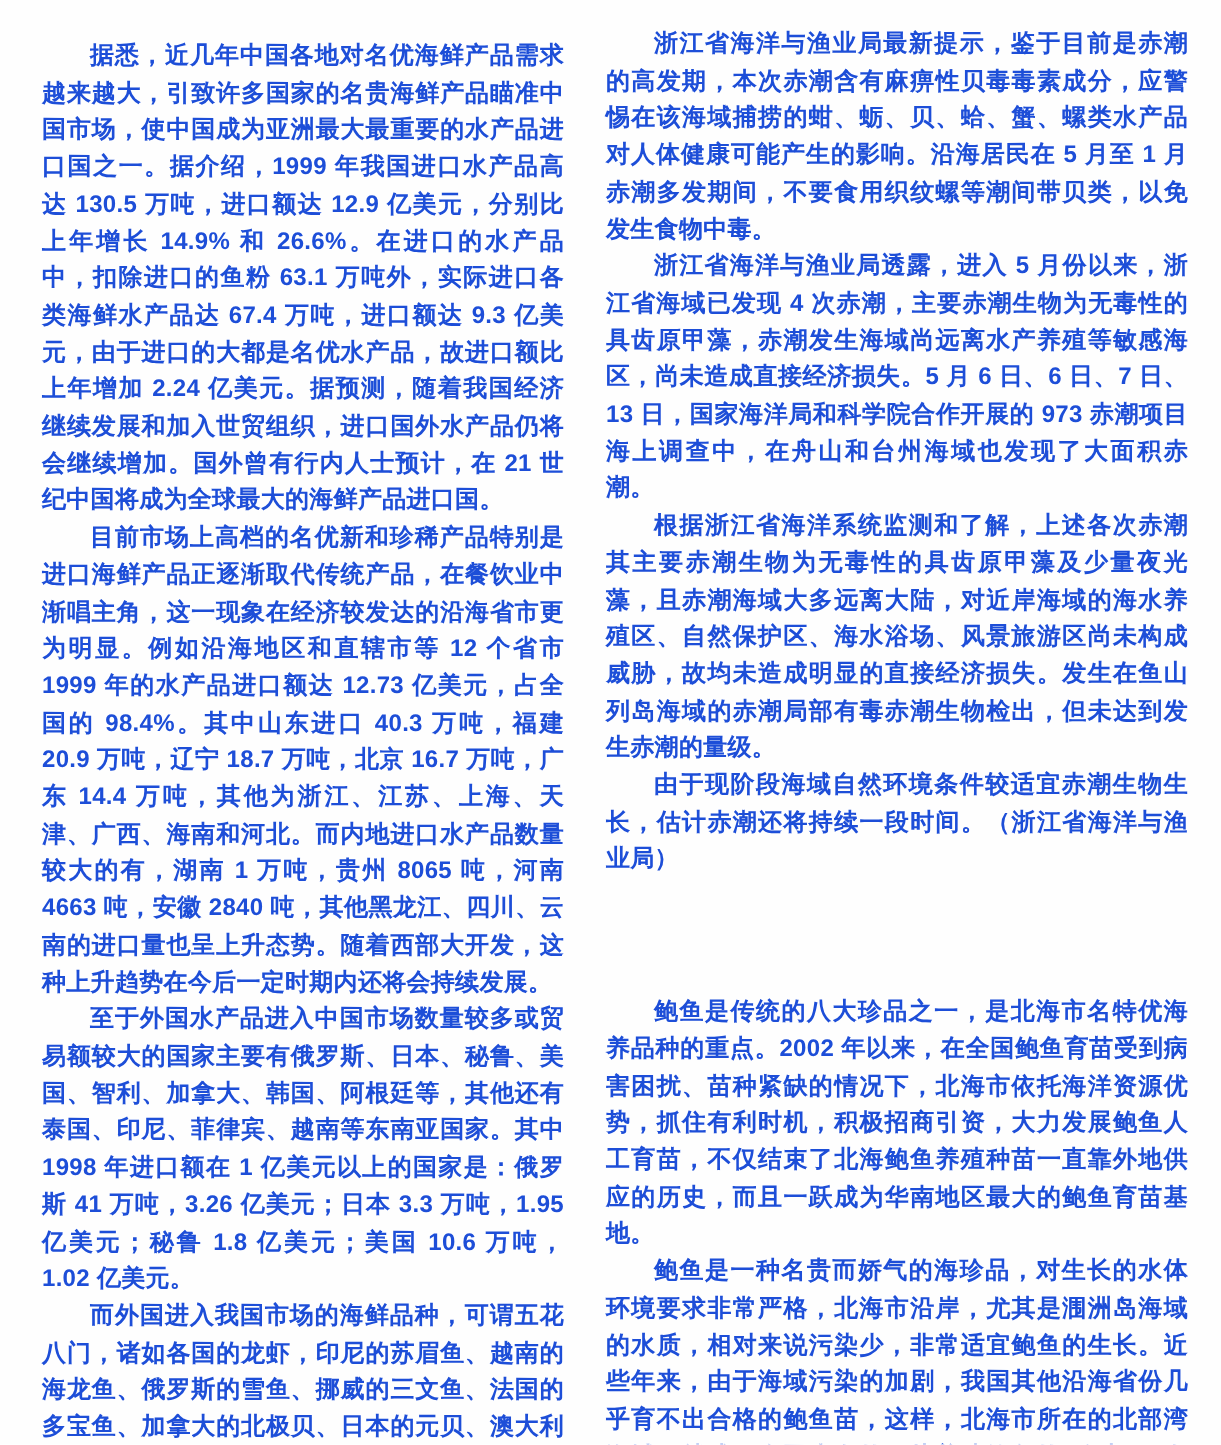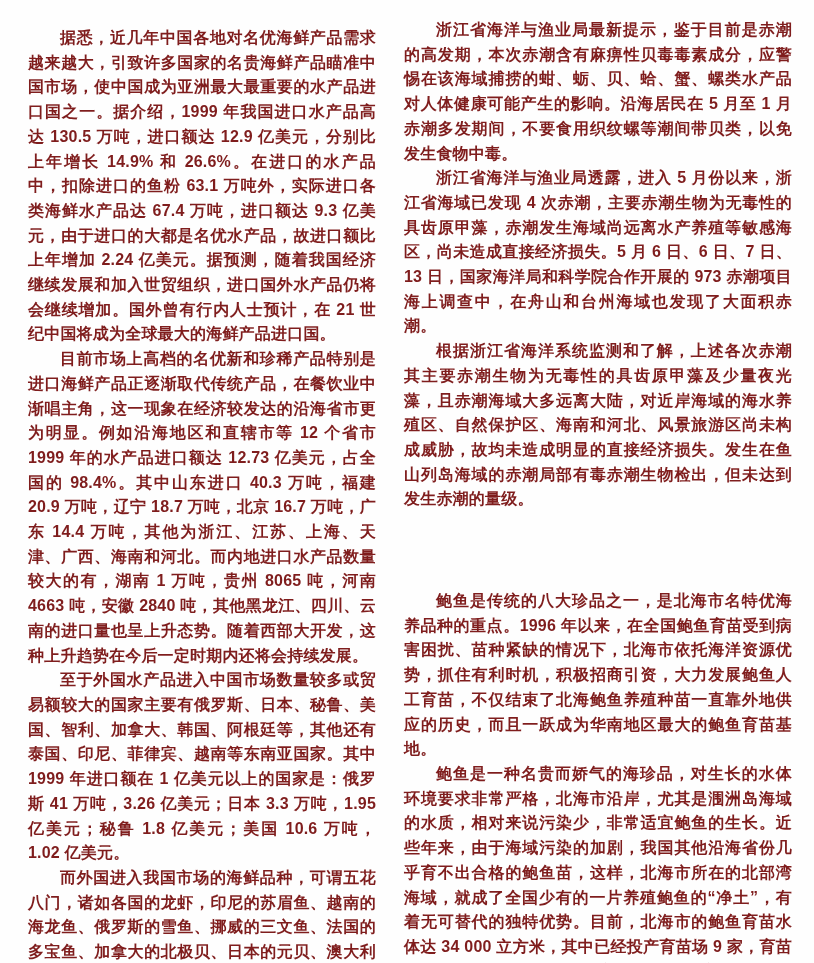--- a/index.html
+++ b/index.html
@@ -36,52 +36,53 @@
   }
   .col p {
     margin: 0;
     padding: 0;
     font-size: 16px;
     line-height: 24.7px;
     font-weight: 600;
     letter-spacing: 0.2px;
     text-align: justify;
     text-indent: 2em;
-    color: #7f1d1d;
+    color: #1d4ed8;
   }
   .article {
     display: block;
   }
   .article-gap {
     height: 77px;
   }
 </style>
 </head>
 <body>
 
 <div class="page">
 
   <div class="col col-left">
     <div class="article">
       <p>据悉，近几年中国各地对名优海鲜产品需求越来越大，引致许多国家的名贵海鲜产品瞄准中国市场，使中国成为亚洲最大最重要的水产品进口国之一。据介绍，1999 年我国进口水产品高达 130.5 万吨，进口额达 12.9 亿美元，分别比上年增长 14.9% 和 26.6%。在进口的水产品中，扣除进口的鱼粉 63.1 万吨外，实际进口各类海鲜水产品达 67.4 万吨，进口额达 9.3 亿美元，由于进口的大都是名优水产品，故进口额比上年增加 2.24 亿美元。据预测，随着我国经济继续发展和加入世贸组织，进口国外水产品仍将会继续增加。国外曾有行内人士预计，在 21 世纪中国将成为全球最大的海鲜产品进口国。</p>
       <p>目前市场上高档的名优新和珍稀产品特别是进口海鲜产品正逐渐取代传统产品，在餐饮业中渐唱主角，这一现象在经济较发达的沿海省市更为明显。例如沿海地区和直辖市等 12 个省市 1999 年的水产品进口额达 12.73 亿美元，占全国的 98.4%。其中山东进口 40.3 万吨，福建 20.9 万吨，辽宁 18.7 万吨，北京 16.7 万吨，广东 14.4 万吨，其他为浙江、江苏、上海、天津、广西、海南和河北。而内地进口水产品数量较大的有，湖南 1 万吨，贵州 8065 吨，河南 4663 吨，安徽 2840 吨，其他黑龙江、四川、云南的进口量也呈上升态势。随着西部大开发，这种上升趋势在今后一定时期内还将会持续发展。</p>
-      <p>至于外国水产品进入中国市场数量较多或贸易额较大的国家主要有俄罗斯、日本、秘鲁、美国、智利、加拿大、韩国、阿根廷等，其他还有泰国、印尼、菲律宾、越南等东南亚国家。其中 1999 年进口额在 1 亿美元以上的国家是：俄罗斯 41 万吨，3.26 亿美元；日本 3.3 万吨，1.95 亿美元；秘鲁 1.8 亿美元；美国 10.6 万吨，1.02 亿美元。</p>
+      <p>至于外国水产品进入中国市场数量较多或贸易额较大的国家主要有俄罗斯、日本、秘鲁、美国、智利、加拿大、韩国、阿根廷等，其他还有泰国、印尼、菲律宾、越南等东南亚国家。其中 1998 年进口额在 1 亿美元以上的国家是：俄罗斯 41 万吨，3.26 亿美元；日本 3.3 万吨，1.95 亿美元；秘鲁 1.8 亿美元；美国 10.6 万吨，1.02 亿美元。</p>
       <p>而外国进入我国市场的海鲜品种，可谓五花八门，诸如各国的龙虾，印尼的苏眉鱼、越南的海龙鱼、俄罗斯的雪鱼、挪威的三文鱼、法国的多宝鱼、加拿大的北极贝、日本的元贝、澳大利亚和南非的鲍鱼、泰国的草虾和赖尿虾、北美的珍宝蟹、菲律宾的老虎蟹等。此外，还有龙趸、老鼠斑、石斑及其他种类。据说，仅广州黄沙水产批发市场每天进口的海鲜就有近百吨，而通过深圳进口的数量更大，这些进口的名优海鲜产品在相当大的程度上满足了人们的需求。（智能通网）</p>
     </div>
   </div>
 
   <div class="col col-right">
     <div class="article">
       <p>浙江省海洋与渔业局最新提示，鉴于目前是赤潮的高发期，本次赤潮含有麻痹性贝毒毒素成分，应警惕在该海域捕捞的蚶、蛎、贝、蛤、蟹、螺类水产品对人体健康可能产生的影响。沿海居民在 5 月至 1 月赤潮多发期间，不要食用织纹螺等潮间带贝类，以免发生食物中毒。</p>
       <p>浙江省海洋与渔业局透露，进入 5 月份以来，浙江省海域已发现 4 次赤潮，主要赤潮生物为无毒性的具齿原甲藻，赤潮发生海域尚远离水产养殖等敏感海区，尚未造成直接经济损失。5 月 6 日、6 日、7 日、13 日，国家海洋局和科学院合作开展的 973 赤潮项目海上调查中，在舟山和台州海域也发现了大面积赤潮。</p>
-      <p>根据浙江省海洋系统监测和了解，上述各次赤潮其主要赤潮生物为无毒性的具齿原甲藻及少量夜光藻，且赤潮海域大多远离大陆，对近岸海域的海水养殖区、自然保护区、海南和河北、风景旅游区尚未构成威胁，故均未造成明显的直接经济损失。发生在鱼山列岛海域的赤潮局部有毒赤潮生物检出，但未达到发生赤潮的量级。</p>
+      <p>根据浙江省海洋系统监测和了解，上述各次赤潮其主要赤潮生物为无毒性的具齿原甲藻及少量夜光藻，且赤潮海域大多远离大陆，对近岸海域的海水养殖区、自然保护区、海水浴场、风景旅游区尚未构成威胁，故均未造成明显的直接经济损失。发生在鱼山列岛海域的赤潮局部有毒赤潮生物检出，但未达到发生赤潮的量级。</p>
+      <p>由于现阶段海域自然环境条件较适宜赤潮生物生长，估计赤潮还将持续一段时间。（浙江省海洋与渔业局）</p>
     </div>
 
     <div class="article-gap"></div>
 
     <div class="article">
-      <p>鲍鱼是传统的八大珍品之一，是北海市名特优海养品种的重点。1996 年以来，在全国鲍鱼育苗受到病害困扰、苗种紧缺的情况下，北海市依托海洋资源优势，抓住有利时机，积极招商引资，大力发展鲍鱼人工育苗，不仅结束了北海鲍鱼养殖种苗一直靠外地供应的历史，而且一跃成为华南地区最大的鲍鱼育苗基地。</p>
+      <p>鲍鱼是传统的八大珍品之一，是北海市名特优海养品种的重点。2002 年以来，在全国鲍鱼育苗受到病害困扰、苗种紧缺的情况下，北海市依托海洋资源优势，抓住有利时机，积极招商引资，大力发展鲍鱼人工育苗，不仅结束了北海鲍鱼养殖种苗一直靠外地供应的历史，而且一跃成为华南地区最大的鲍鱼育苗基地。</p>
       <p>鲍鱼是一种名贵而娇气的海珍品，对生长的水体环境要求非常严格，北海市沿岸，尤其是涠洲岛海域的水质，相对来说污染少，非常适宜鲍鱼的生长。近些年来，由于海域污染的加剧，我国其他沿海省份几乎育不出合格的鲍鱼苗，这样，北海市所在的北部湾海域，就成了全国少有的一片养殖鲍鱼的“净土”，有着无可替代的独特优势。目前，北海市的鲍鱼育苗水体达 34 000 立方米，其中已经投产育苗场 9 家，育苗水体 16 000 立方米，在建育苗场 6 家，育苗水体 18 000 立方米。育苗和养殖基地主要集中在涠洲岛，投产鲍鱼育苗场有 4 家，在建育苗场 6 家，发展养鲍面积 300 亩，还有部分分布在营盘镇，投产鲍鱼育苗场已达 5 家。</p>
 
     </div>
   </div>
 
 </div>
 
 </body></html>

